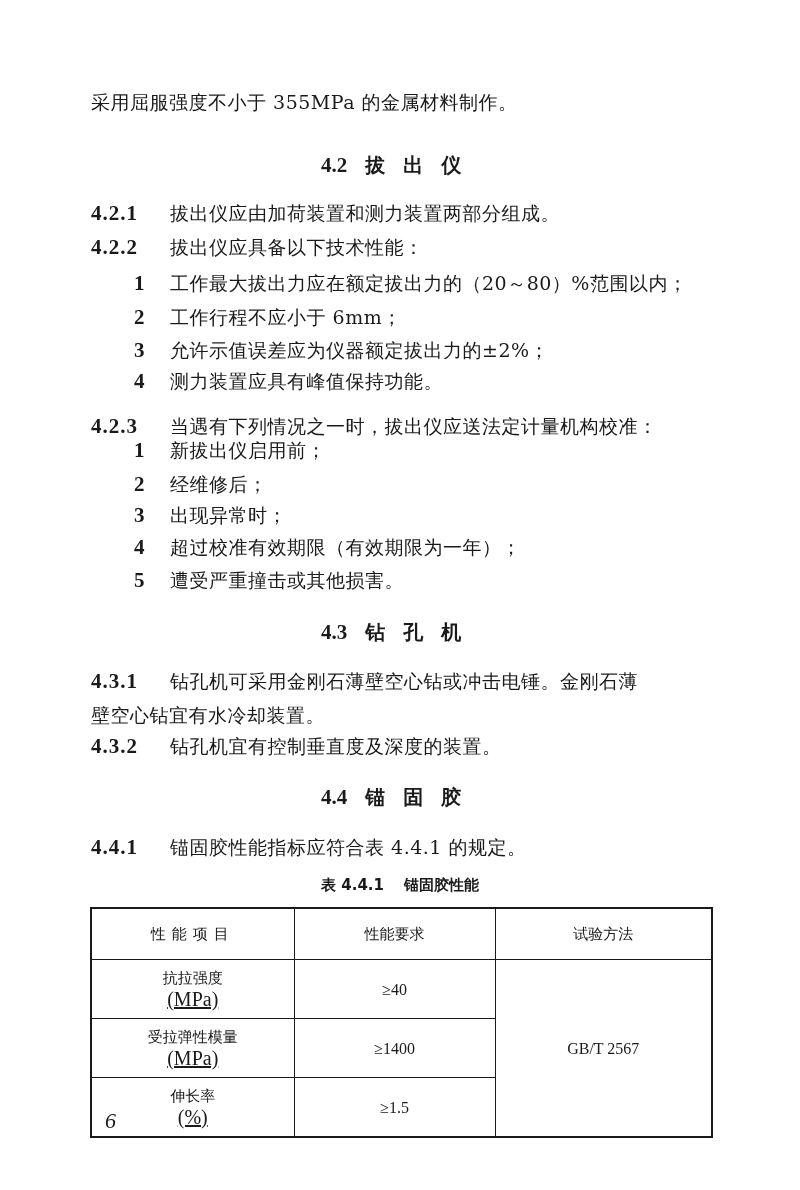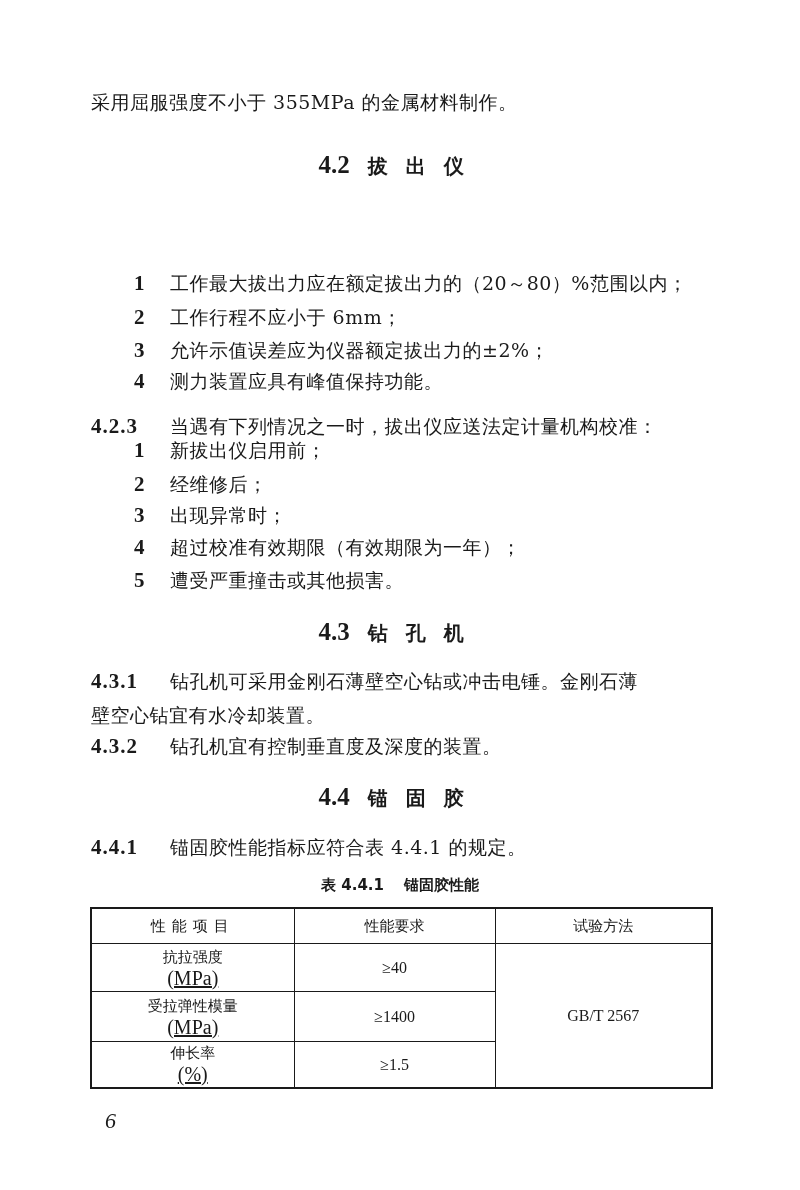--- a/index.html
+++ b/index.html
@@ -18,36 +18,36 @@
     font-weight: bold; font-size: 21px; letter-spacing: 1px;
   }
   .clause-num { left: 91px; }
   .item-num { left: 134px; }
   .txt { position: absolute; left: 170px; }
   .plain { position: absolute; left: 91px; }
   .heading {
     position: absolute; left: 0; width: 800px; text-align: center;
     font-weight: bold; font-size: 20px; height: 34px; line-height: 34px;
   }
-  .heading .hnum { font-family: "Liberation Serif", serif; font-size: 25px; margin-right: 18px; }
+  .heading .hnum { font-family: "Liberation Serif", serif; font-size: 21px; margin-right: 18px; }
   .heading .htitle { letter-spacing: 18px; }
   .caption {
     position: absolute; left: 0; width: 800px; text-align: center;
     font-weight: bold; font-size: 15px; height: 24px; line-height: 24px;
     font-family: "DejaVu Sans", sans-serif;
   }
   .caption .cnum { margin-right: 20px; }
   table.spec {
     position: absolute; left: 90px; top: 907px; width: 621px; height: 179px;
     border-collapse: collapse; border: 2px solid #1a1a1a; table-layout: fixed;
     font-size: 15px; font-family: "DejaVu Sans", sans-serif;
   }
   table.spec td, table.spec th {
     border: 1px solid #1a1a1a; text-align: center; vertical-align: middle;
-    font-weight: normal; padding: 0; line-height: 21px;
+    font-weight: normal; padding: 8px; line-height: 21px;
   }
   table.spec th { height: 34px; }
   .hdr-spaced { letter-spacing: 6px; }
   .cell-unit { font-family: "Liberation Serif", serif; font-size: 20px; text-decoration: underline; }
   .serifval { font-family: Liberation Serif, serif; font-size: 16px; }
   .pageno {
     position: absolute; left: 105px; top: 1108px; font-style: italic; font-size: 22px;
     font-family: "Liberation Serif", serif;
   }
 </style>
@@ -57,21 +57,29 @@
 <div class="page">
 
   <div class="line" style="top:85px">
     <span class="plain">采用屈服强度不小于 355MPa 的金属材料制作。</span>
   </div>
 
   <div class="heading" style="top:148px">
     <span class="hnum">4.2</span><span class="htitle">拔出仪</span>
   </div>
 
+  <div class="line" style="top:196px">
+    <span class="num-bold clause-num">4.2.1</span>
+    <span class="txt">拔出仪应由加荷装置和测力装置两部分组成。</span>
+  </div>
 
+  <div class="line" style="top:230px">
+    <span class="num-bold clause-num">4.2.2</span>
+    <span class="txt">拔出仪应具备以下技术性能：</span>
+  </div>
   <div class="line" style="top:266px">
     <span class="num-bold item-num">1</span>
     <span class="txt">工作最大拔出力应在额定拔出力的（20～80）%范围以内；</span>
   </div>
   <div class="line" style="top:300px">
     <span class="num-bold item-num">2</span>
     <span class="txt">工作行程不应小于 6mm；</span>
   </div>
   <div class="line" style="top:333px">
     <span class="num-bold item-num">3</span>

